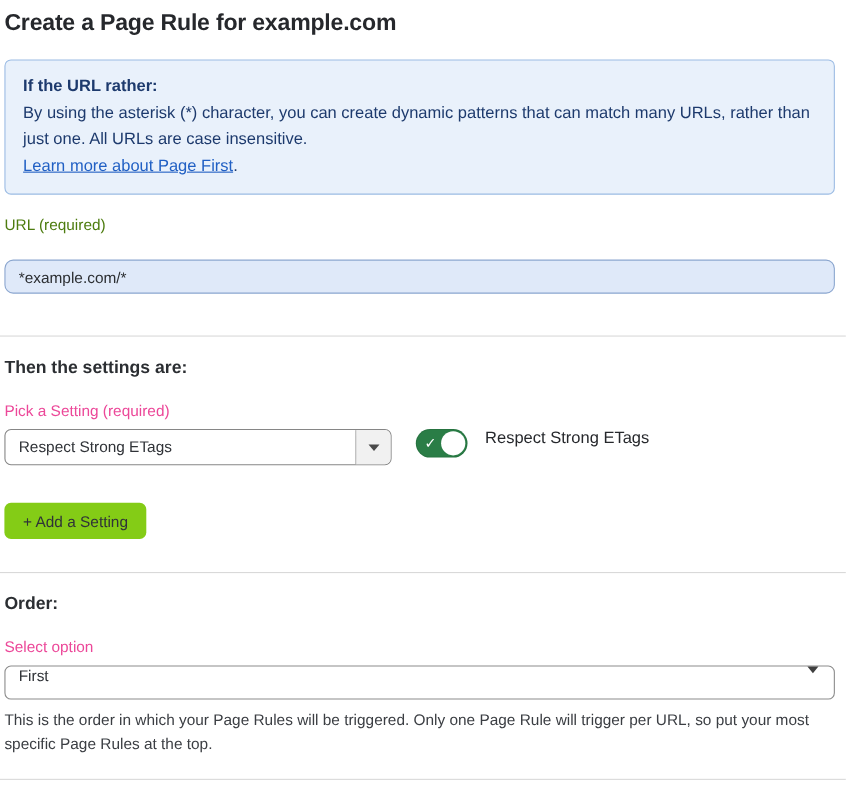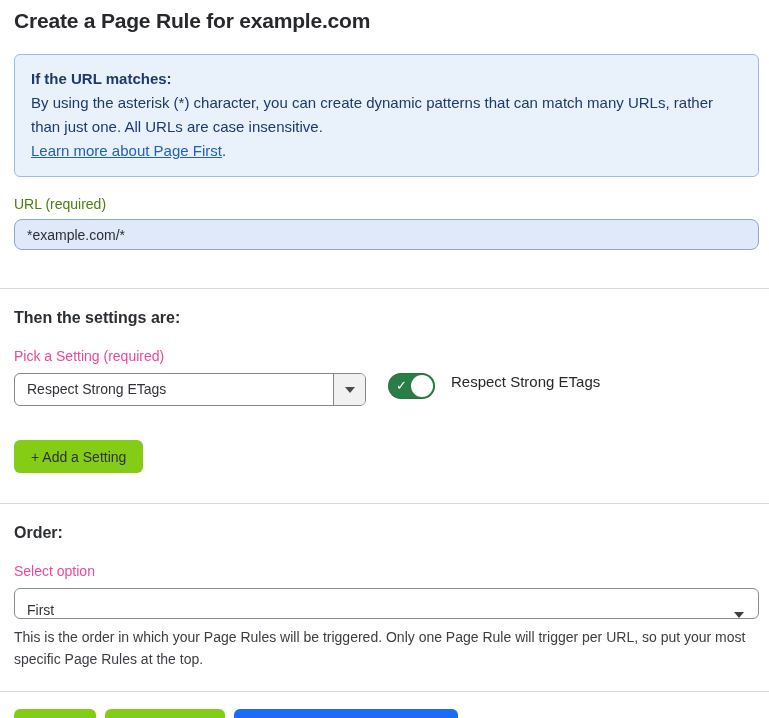--- a/index.html
+++ b/index.html
@@ -3,21 +3,21 @@
 <meta charset="utf-8">
 <style>
   html, body { margin: 0; padding: 0; }
   body {
     width: 769px; height: 718px;
     background: #ffffff;
     font-family: "Liberation Sans", sans-serif;
     color: #2c2f33;
     overflow: hidden;
   }
-  .pad { padding-left: 14px; padding-right: 10px; box-sizing: border-box; }
+  .pad { padding-left: 4px; padding-right: 10px; box-sizing: border-box; }
 
   
   .page-title {
     margin: 0; padding-top: 9px;
     font-size: 21px; font-weight: bold; color: #26282c;
     letter-spacing: -0.2px;
   }
 
   
   .info-box {
@@ -28,21 +28,21 @@
     padding: 12px 16px 13px 16px;
     font-size: 15px; line-height: 24px;
     color: #1d3a6d;
   }
   .info-heading { font-weight: bold; }
   .info-link { color: #2160c4; text-decoration: underline; cursor: pointer; }
 
   
   .field-label { margin-top: 19px; font-size: 14px; color: #4d7c0f; }
   .url-input {
-    margin-top: 7px;
+    margin-top: 24px;
     display: block; width: 100%; box-sizing: border-box;
     height: 31px;
     background: #dfe9f9;
     border: 1px solid #8ba6cf;
     border-radius: 8px;
     font-family: "Liberation Sans", sans-serif;
     font-size: 14px; color: #2c2f33;
     padding: 0 12px;
     outline: none;
   }
@@ -119,21 +119,21 @@
   .btn-primary { background: #1a6ef5; color: #ffffff; padding: 0 24px; }
   .add-setting { margin-top: 34px; padding: 0 17px; }
   .after-add { height: 30px; }
 
   
   .order-select {
     margin-top: 9px;
     height: 31px; box-sizing: border-box;
     border: 1px solid #8c8c8c; border-radius: 6px;
     background: #ffffff;
-    display: flex; align-items: flex-end; justify-content: space-between;
+    display: flex; align-items: flex-start; justify-content: space-between;
     padding: 0 14px 0 12px;
     font-size: 14px; color: #303338;
     cursor: pointer;
   }
   .order-select .tri-down {
     border-left-width: 5px; border-right-width: 5px; border-top-width: 6px;
     border-top-color: #3f3f3f;
   }
   .help-text {
     margin-top: 8px; font-size: 14px; line-height: 21.5px;
@@ -144,21 +144,21 @@
   .actions { display: flex; align-items: center; gap: 9px; padding-top: 17px; }
   .actions .btn-gray.cancel { padding: 0 19px; }
 </style>
 </head>
 <body>
 
 <div class="pad">
   <h1 class="page-title">Create a Page Rule for example.com</h1>
 
   <div class="info-box">
-    <div class="info-heading">If the URL matches:</div>
+    <div class="info-heading">If the URL rather:</div>
     <div class="info-body">By using the asterisk (*) character, you can create dynamic patterns that can match many URLs, rather than just one. All URLs are case insensitive.</div>
     <div><span class="info-link">Learn more about Page First</span><span>.</span></div>
   </div>
 
   <div class="field-label">URL (required)</div>
   <input class="url-input" type="text" value="*example.com/*" style="">
   <div class="after-url"></div>
 </div>
 
 <div class="divider"></div>

